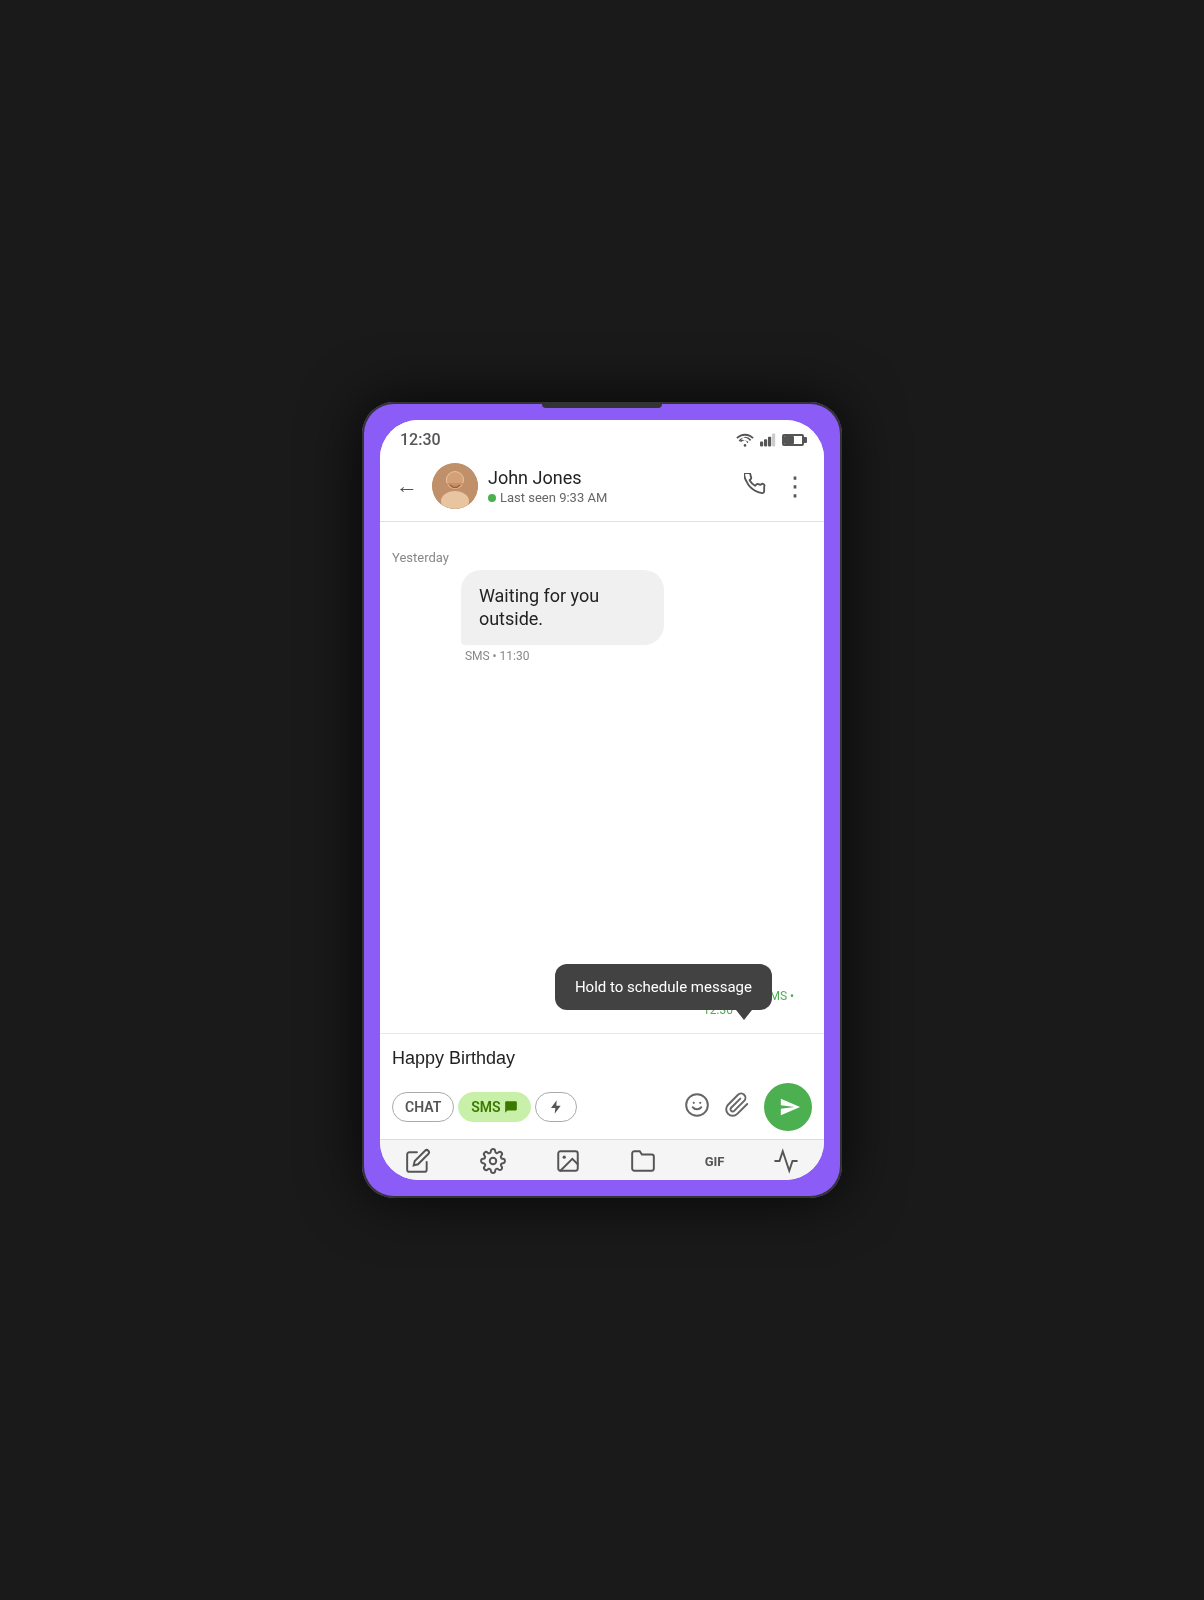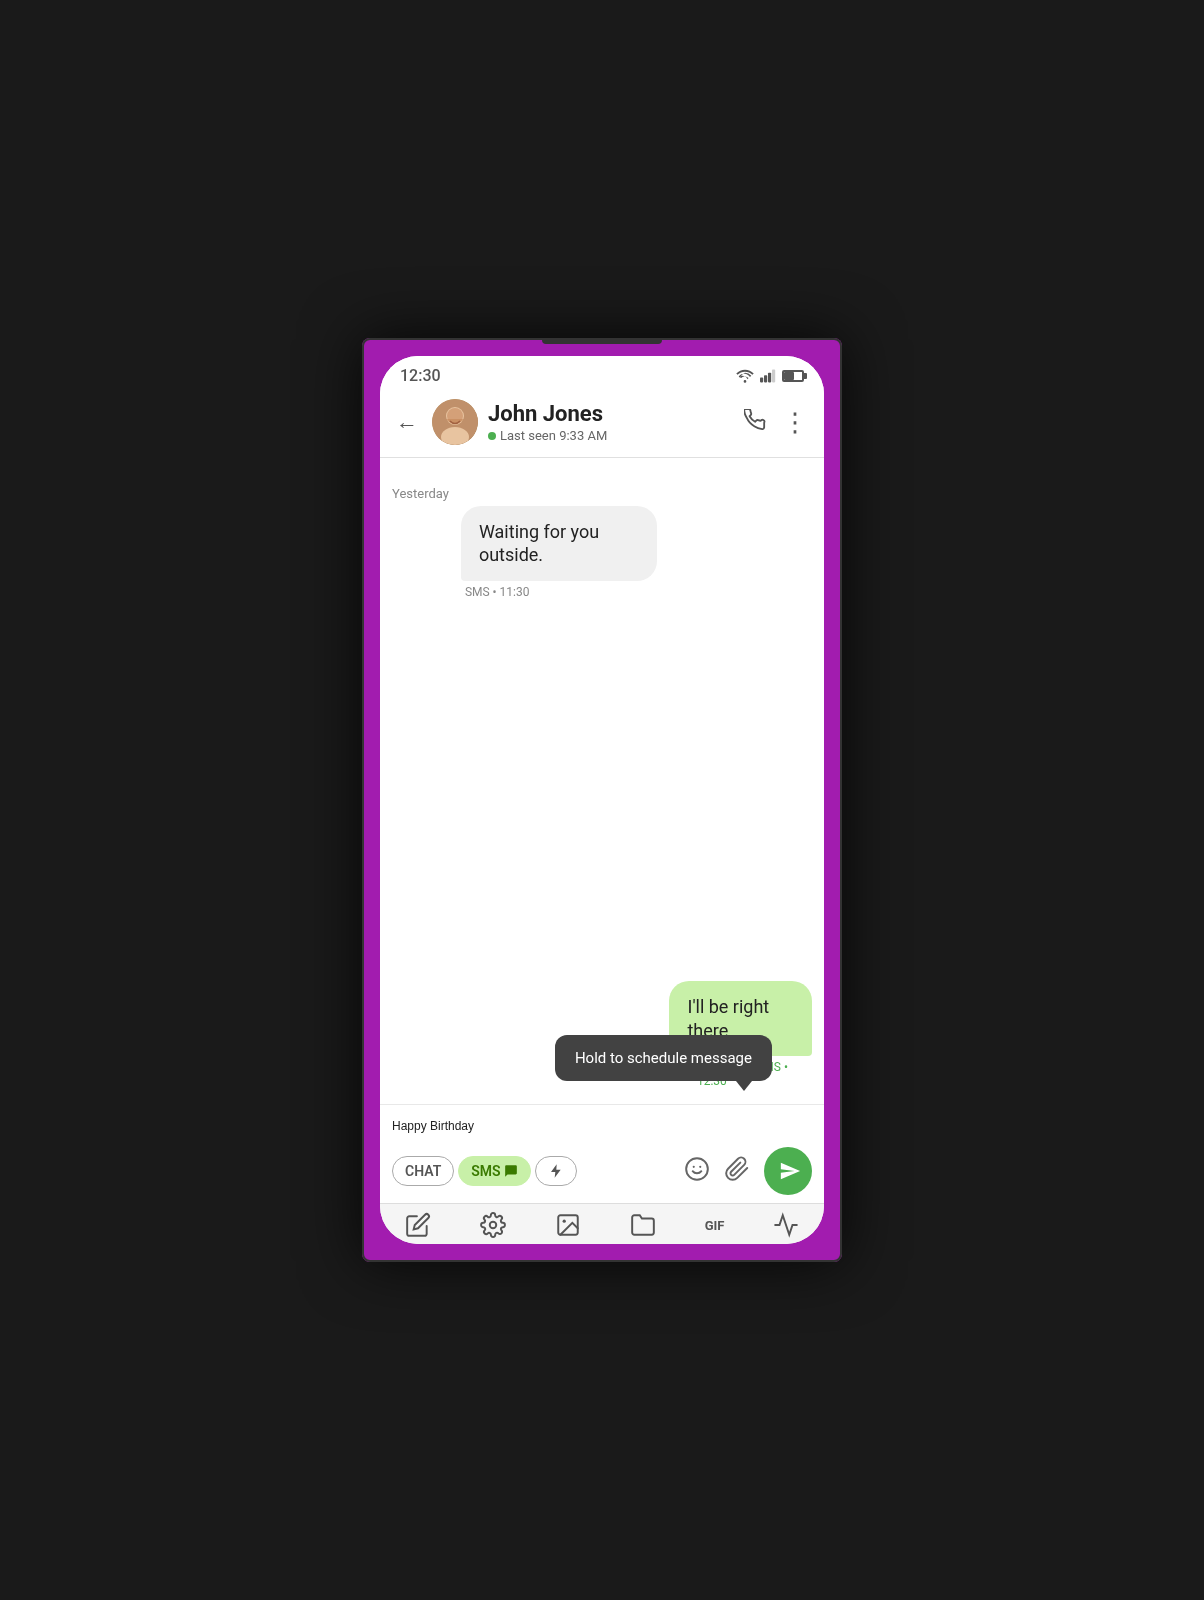--- a/index.html
+++ b/index.html
@@ -8,23 +8,23 @@
       background: #1a1a1a;
       display: flex;
       justify-content: center;
       align-items: center;
       min-height: 100vh;
       font-family: 'Roboto', Arial, sans-serif;
     }
 
     .phone-frame {
       width: 480px;
-      height: 924px;
-      background: #a21caf;
-      border-radius: 8px;
+      height: 796px;
+      background: #8b5cf6;
+      border-radius: 32px;
       position: relative;
       padding: 18px;
       box-shadow: 0 0 60px rgba(0,0,0,0.8), inset 0 0 0 2px #333;
     }
 
     .phone-screen {
       width: 100%;
       height: 100%;
       background: #fff;
       border-radius: 38px;
@@ -149,22 +149,22 @@
       justify-content: center;
       overflow: hidden;
     }
 
     
     .contact-info {
       flex: 1;
     }
 
     .contact-name {
-      font-size: 22px;
-      font-weight: 700;
+      font-size: 18px;
+      font-weight: 400;
       color: #222;
     }
 
     .contact-status {
       font-size: 13px;
       color: #666;
       display: flex;
       align-items: center;
       gap: 4px;
       margin-top: 2px;
@@ -276,21 +276,21 @@
       display: flex;
       align-items: center;
       margin-bottom: 10px;
       position: relative;
     }
 
     .message-input {
       flex: 1;
       border: none;
       outline: none;
-      font-size: 12px;
+      font-size: 18px;
       color: #222;
       background: transparent;
       padding: 4px 0;
     }
 
     .tooltip-bubble {
       position: absolute;
       right: 40px;
       top: -80px;
       background: #424242;
@@ -466,21 +466,20 @@
 
     <div class="chat-messages">
       <div class="date-separator">Yesterday</div>
 
       <div class="message-received">
         <div class="bubble-received">Waiting for you outside.</div>
         <div class="message-meta">SMS • 11:30</div>
       </div>
 
       <div class="message-sent">
-        <div class="bubble-sent">I'll be right there</div>
         <div class="message-meta-sent">
           <span class="double-check">✔✔</span>
           <span>Delivered • SMS • 12:30</span>
         </div>
       </div>
     </div>
 
     <div class="input-area">
       <div class="text-input-row">
         <input class="message-input" type="text" value="Happy Birthday" style="">

